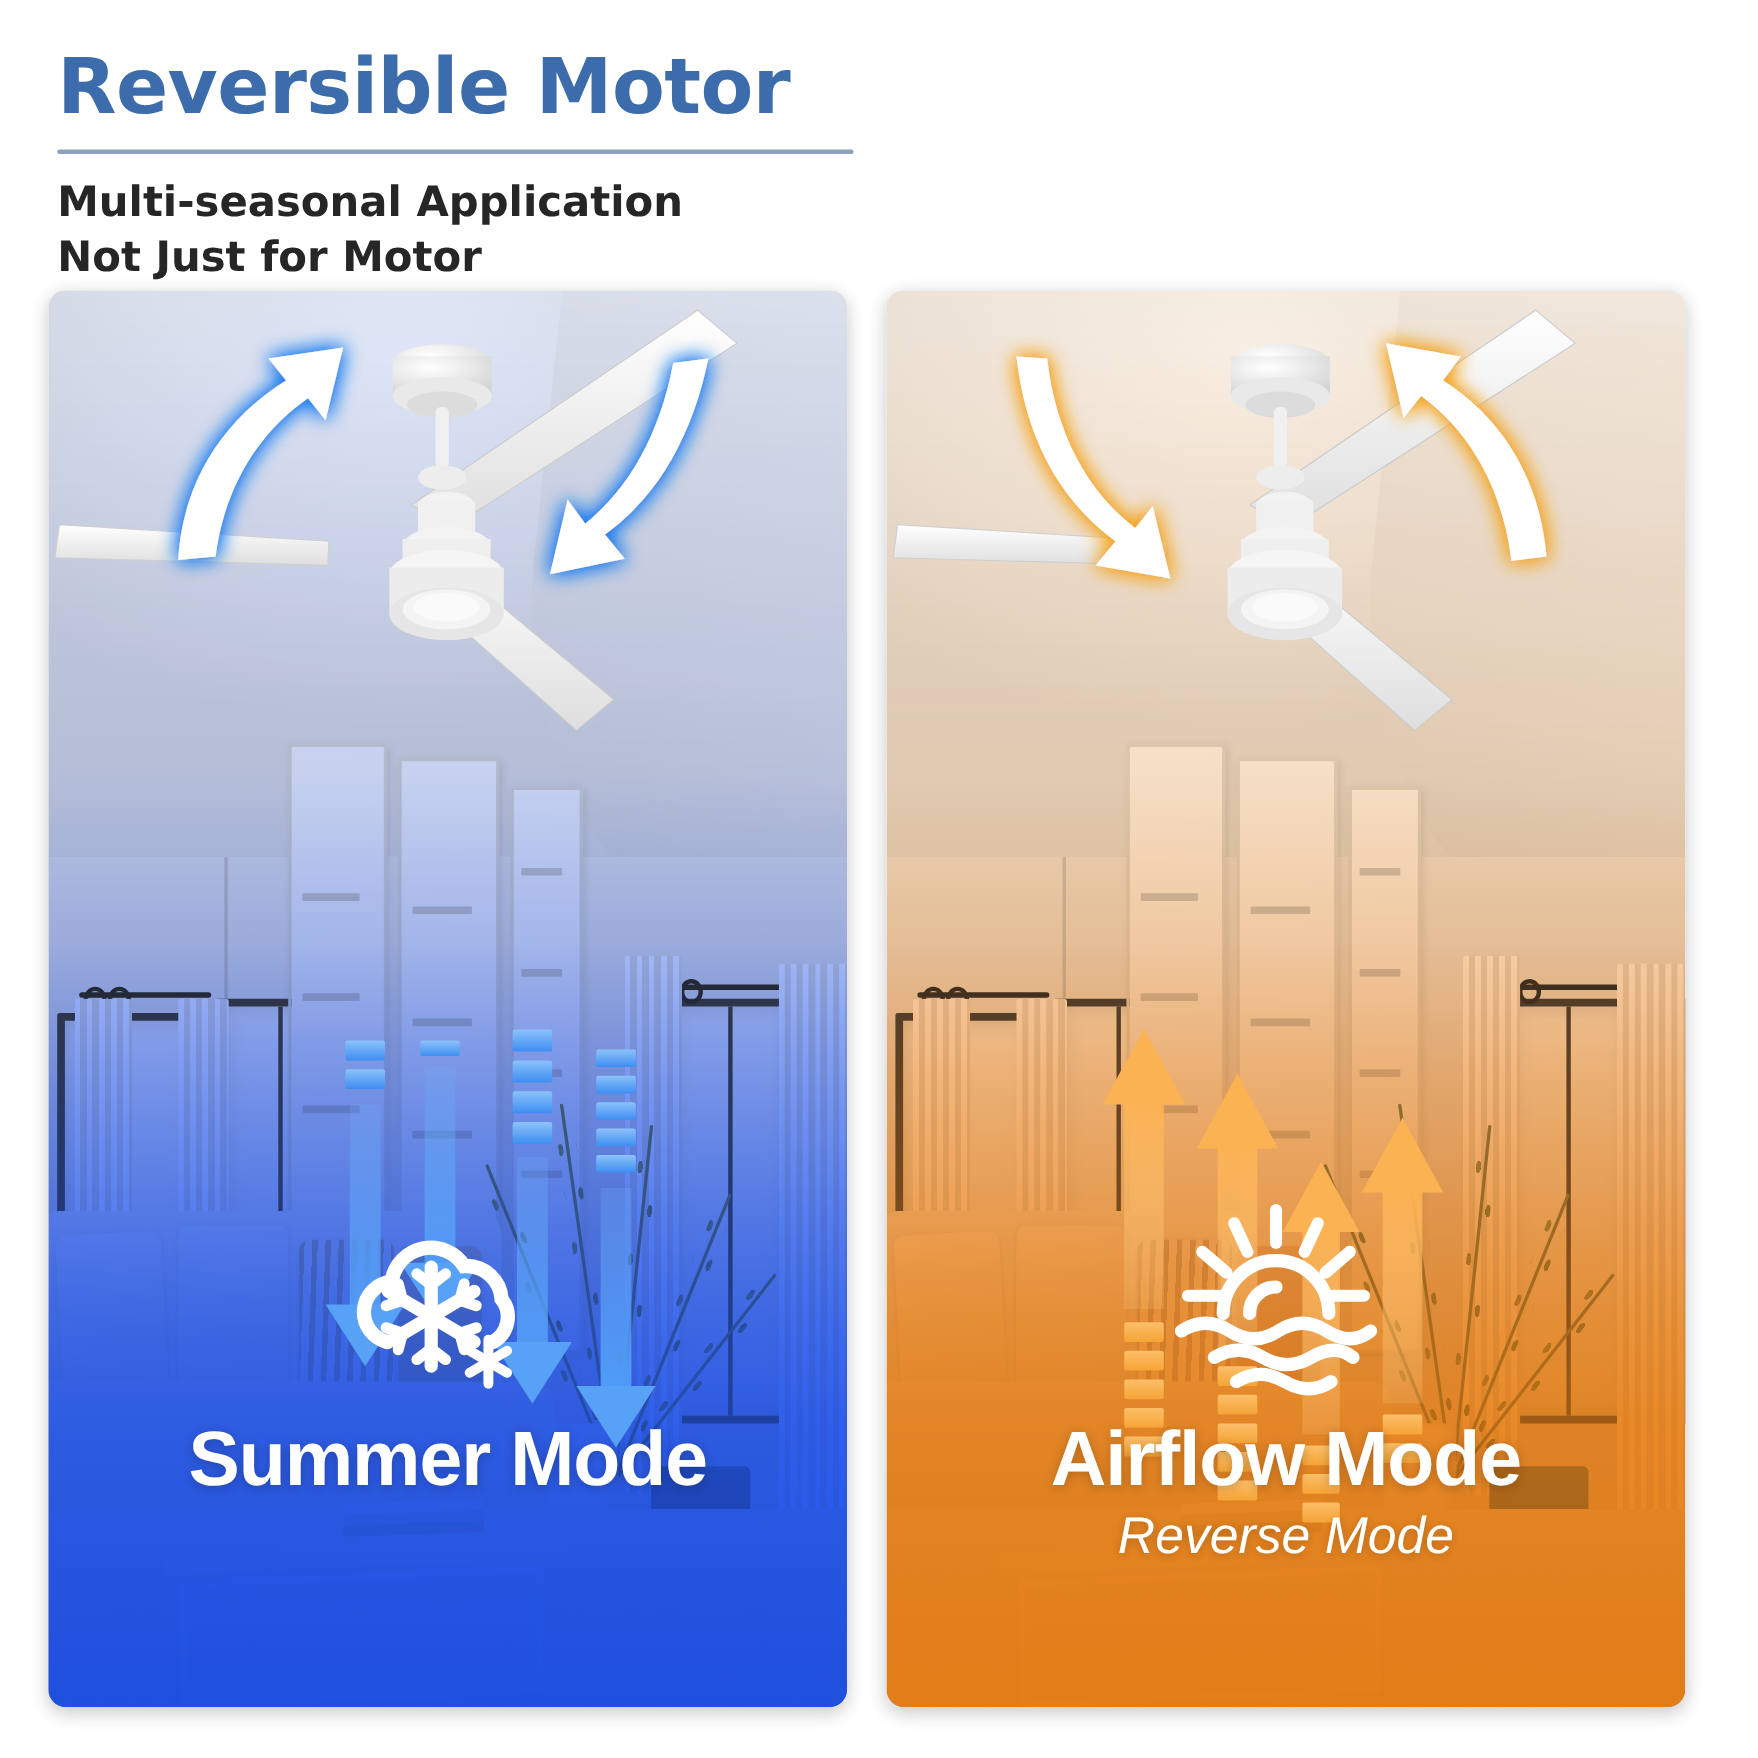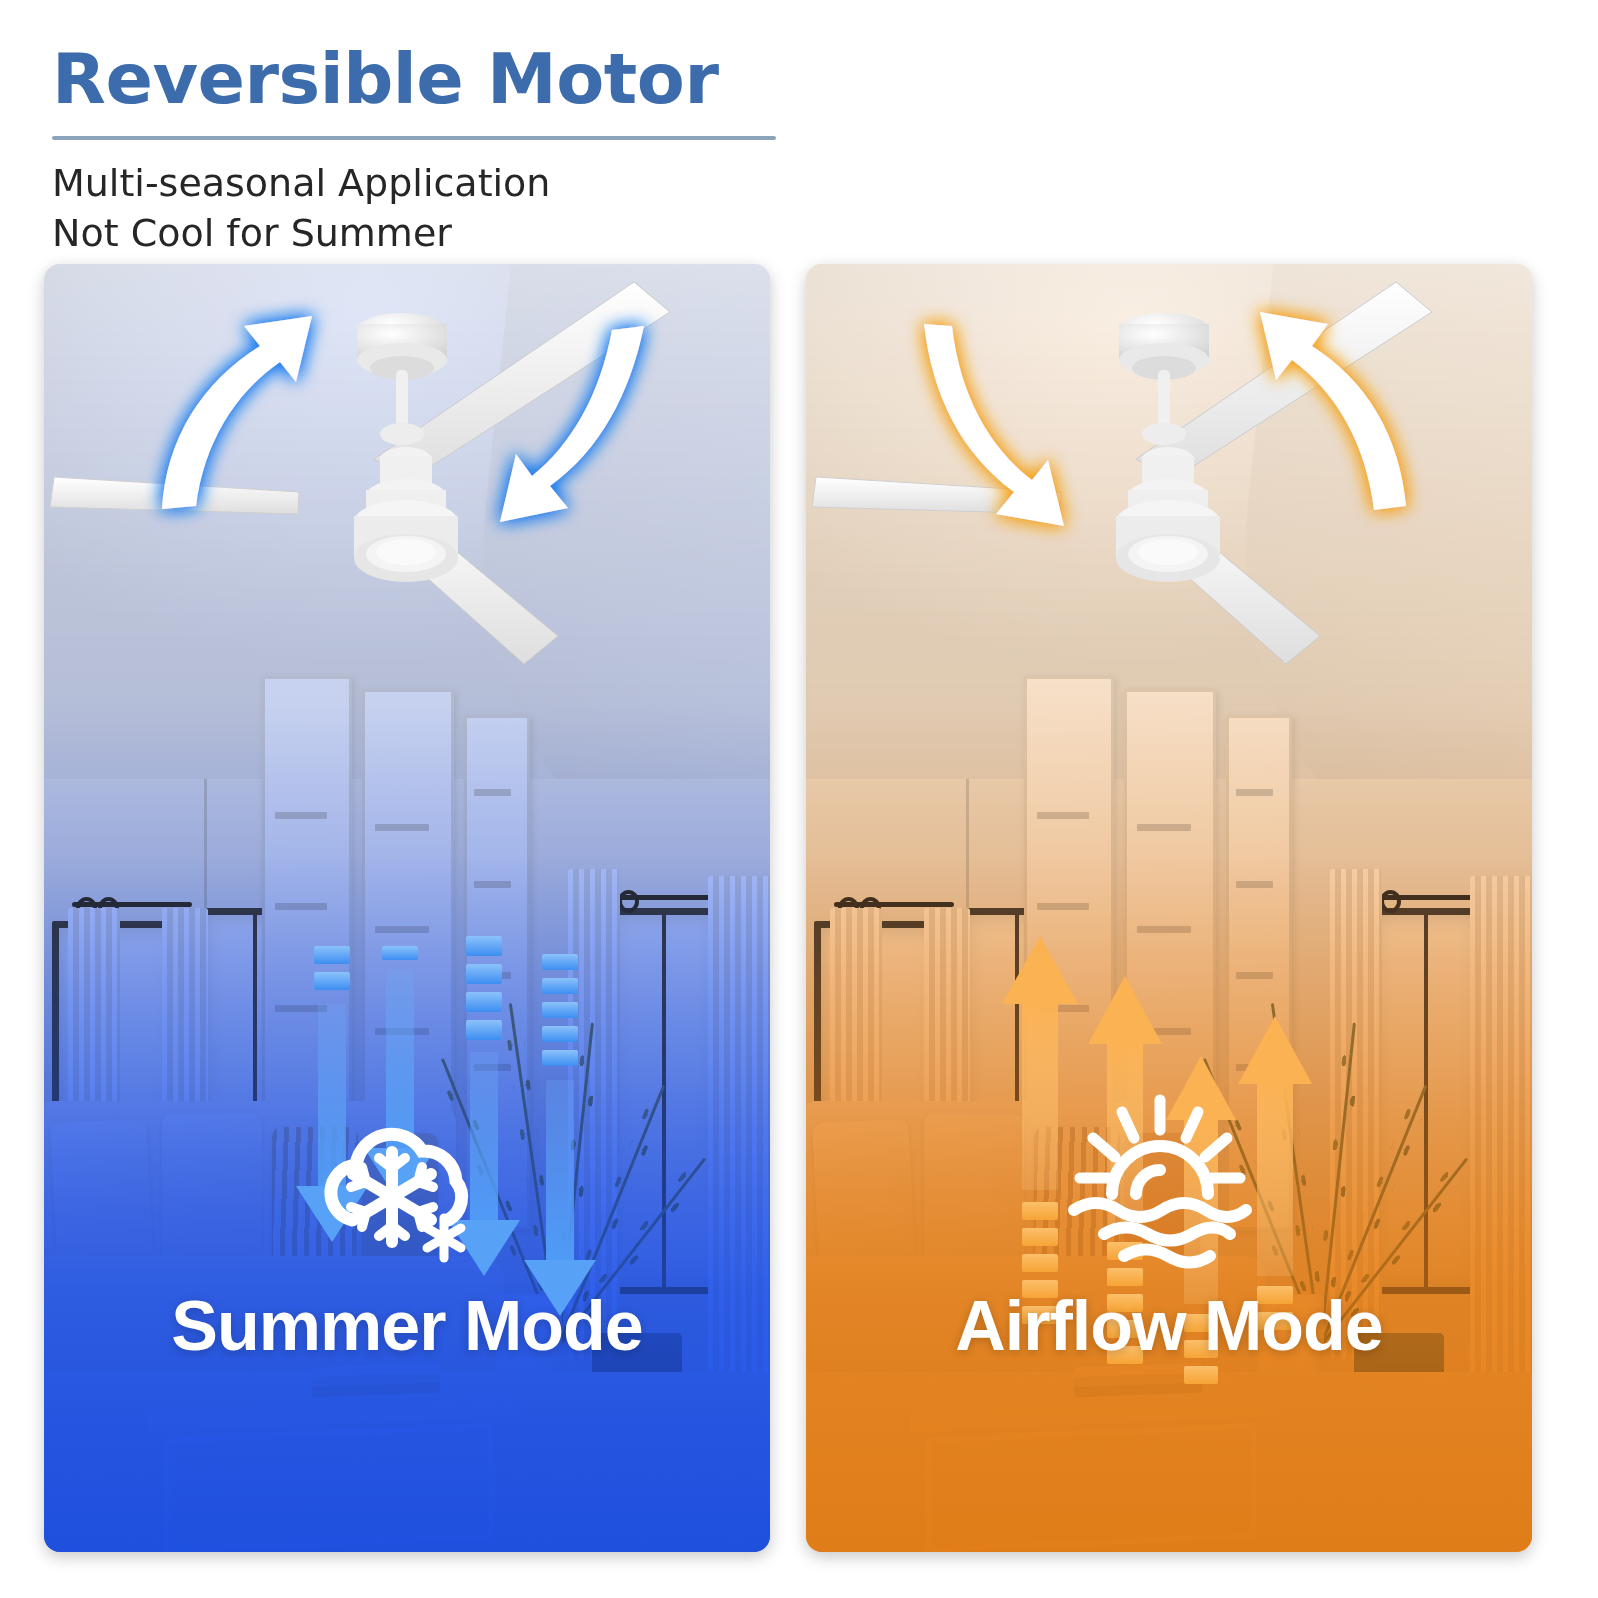--- a/index.html
+++ b/index.html
@@ -20,21 +20,21 @@
   }
   #title-rule {
     position:absolute; left:52px; top:136px; width:724px; height:4px;
     background:#8ba4bb; border-radius:2px;
   }
   #subtitle {
     position:absolute; left:52px; top:158px;
     font-size:38px; color:#262626; line-height:1.32;
     font-family:"DejaVu Sans", sans-serif;
   }
-  #subtitle div { white-space:nowrap; }
+  #subtitle div { white-space:nowrap;font-weight:bold; }
 
   
   .panel {
     position:absolute; top:264px; width:726px; height:1288px;
     border-radius:16px; overflow:hidden;
     box-shadow:0 5px 16px rgba(0,0,0,.22);
   }
   #panel-summer { left:44px; }
   #panel-winter { left:806px; }
 
@@ -268,21 +268,21 @@
   #caption-winter { left:806px; top:1286px; }
 </style>
 </head>
 <body>
 
 <div id="header">
   <div id="page-title">Reversible Motor</div>
   <div id="title-rule"></div>
   <div id="subtitle">
     <div>Multi-seasonal Application</div>
-    <div>Not Cool for Summer</div>
+    <div>Not Just for Motor</div>
   </div>
 </div>
 
 <div class="panel" id="panel-summer">
   <div class="scene">
     <div class="room">
       <div class="ceiling"></div>
       <div class="ceiling-vault"></div>
       <div class="wall"></div>
       <div class="wall-corner"></div>
@@ -677,13 +677,14 @@
     <g stroke="#ffffff" stroke-width="12" stroke-linecap="round" fill="none">
       <path d="M14 120 q22 -14 44 0 q22 14 44 0 q22 -14 44 0 q22 14 40 0"></path>
       <path d="M44 144 q22 -13 44 0 q22 13 44 0 q22 -13 38 0"></path>
       <path d="M64 166 q22 -13 44 0 q22 13 42 0"></path>
     </g>
   </svg>
 </div>
 
 <div class="caption" id="caption-winter">
   <div class="mode-title">Airflow Mode</div>
+  <div class="mode-sub">Reverse Mode</div>
 </div>
 
 </body></html>

